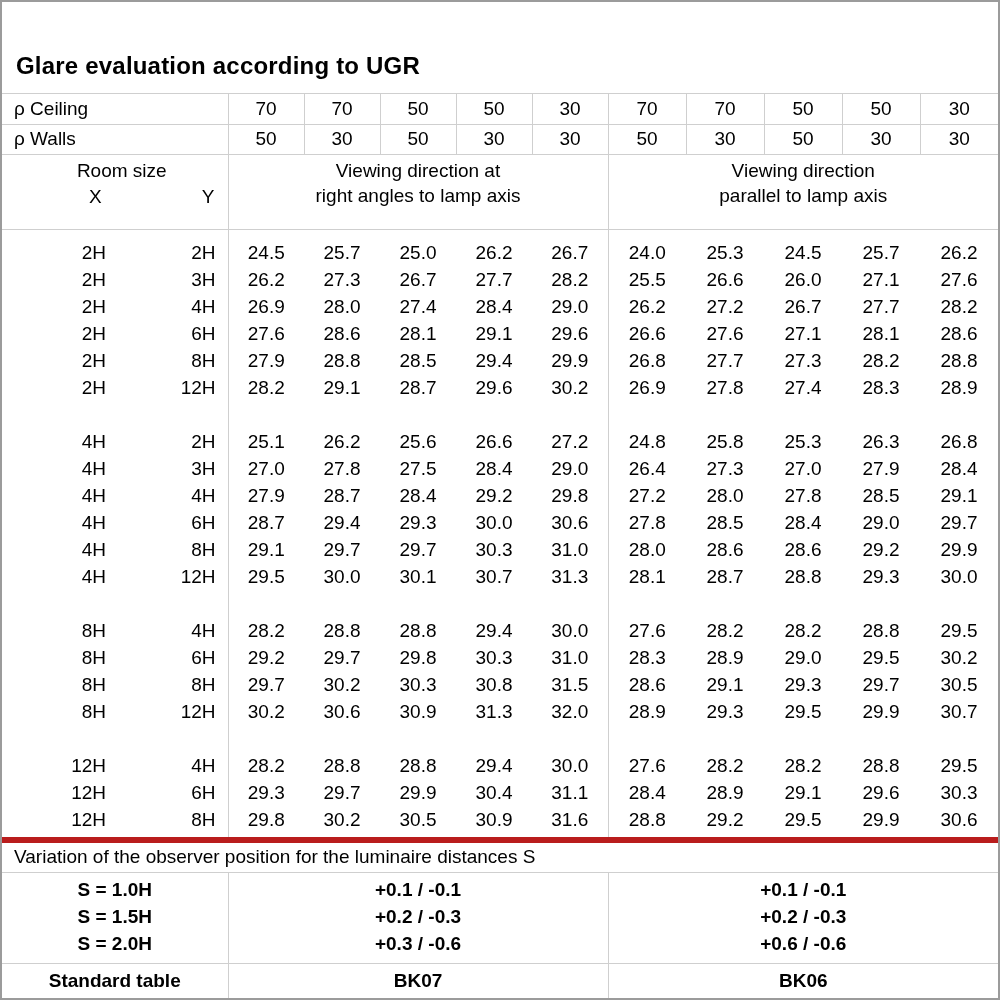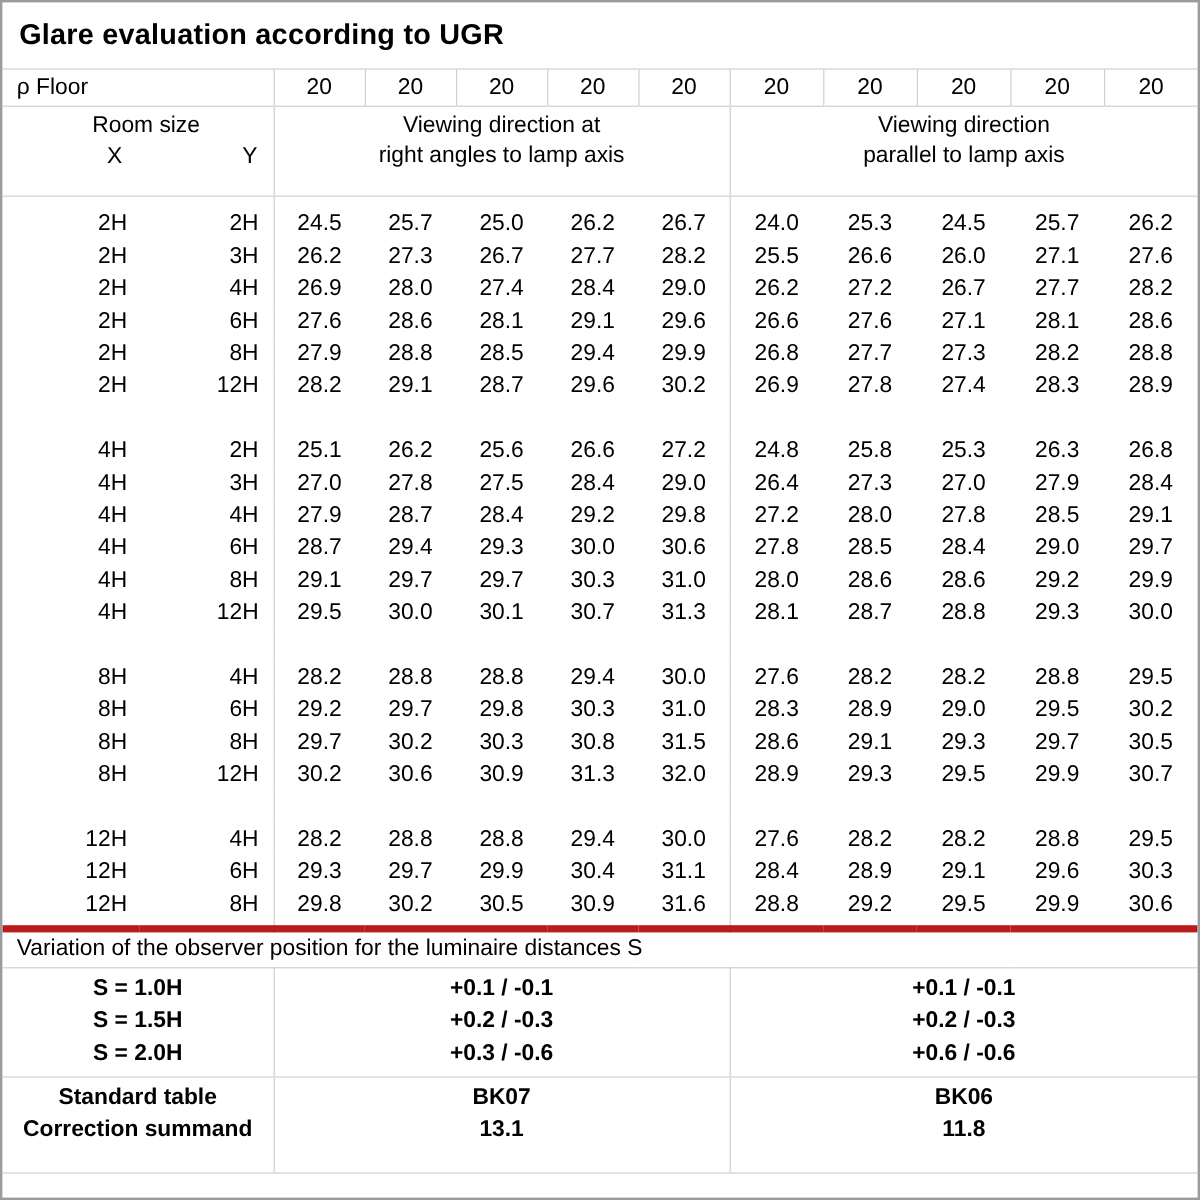--- a/index.html
+++ b/index.html
@@ -3,21 +3,21 @@
 <meta charset="utf-8">
 <style>
   html,body{margin:0;padding:0;background:#ffffff;}
   .frame{
     width:1000px;height:1000px;box-sizing:border-box;
     border:2px solid #9b9b9b;background:#ffffff;overflow:hidden;
     font-family:"Liberation Sans","DejaVu Sans",sans-serif;color:#000;
   }
   .title-bar{
     height:55px;border-bottom:1px solid #cfcfcf;display:flex;align-items:center;
-    padding-left:14px;font-size:24px;font-weight:bold;letter-spacing:0.2px;
+    padding-left:14px;font-size:24px;font-weight:bold;letter-spacing:0.2px;margin-top:36px;
   }
   table{border-collapse:collapse;table-layout:fixed;width:996px;font-size:19px;}
   td{padding:0;vertical-align:middle;overflow:hidden;white-space:nowrap;}
 
   
   tr.refl-row{height:30px;}
   tr.refl-row td{border-bottom:1px solid #cfcfcf;border-left:1px solid #cfcfcf;}
   tr.refl-row td:first-child{border-left:none;}
   td.lbl{text-align:left;padding-left:12px;}
   td.rv{text-align:center;}
@@ -64,31 +64,44 @@
         <col style="width:76px">
       <col style="width:78px">
         <col style="width:78px">
         <col style="width:78px">
         <col style="width:78px">
         <col style="width:78px">
     </colgroup>
 
     <tbody id="refl-body">
         <tr class="refl-row">
-          <td colspan="2" class="lbl">ρ Floor</td>
-          <td class="rv">20</td>
-          <td class="rv">20</td>
-          <td class="rv">20</td>
-          <td class="rv">20</td>
-          <td class="rv">20</td>
-          <td class="rv">20</td>
-          <td class="rv">20</td>
-          <td class="rv">20</td>
-          <td class="rv">20</td>
-          <td class="rv">20</td>
+          <td colspan="2" class="lbl">ρ Ceiling</td>
+          <td class="rv">70</td>
+          <td class="rv">70</td>
+          <td class="rv">50</td>
+          <td class="rv">50</td>
+          <td class="rv">30</td>
+          <td class="rv">70</td>
+          <td class="rv">70</td>
+          <td class="rv">50</td>
+          <td class="rv">50</td>
+          <td class="rv">30</td>
+        </tr>
+        <tr class="refl-row">
+          <td colspan="2" class="lbl">ρ Walls</td>
+          <td class="rv">50</td>
+          <td class="rv">30</td>
+          <td class="rv">50</td>
+          <td class="rv">30</td>
+          <td class="rv">30</td>
+          <td class="rv">50</td>
+          <td class="rv">30</td>
+          <td class="rv">50</td>
+          <td class="rv">30</td>
+          <td class="rv">30</td>
         </tr>
       </tbody>
 
     <tbody>
       <tr class="hdr">
         <td colspan="2">
           <div class="rs-l1">Room size</div>
           <div class="rs-l2">
             <span class="xh">X</span>
             <span class="yh">Y</span>

